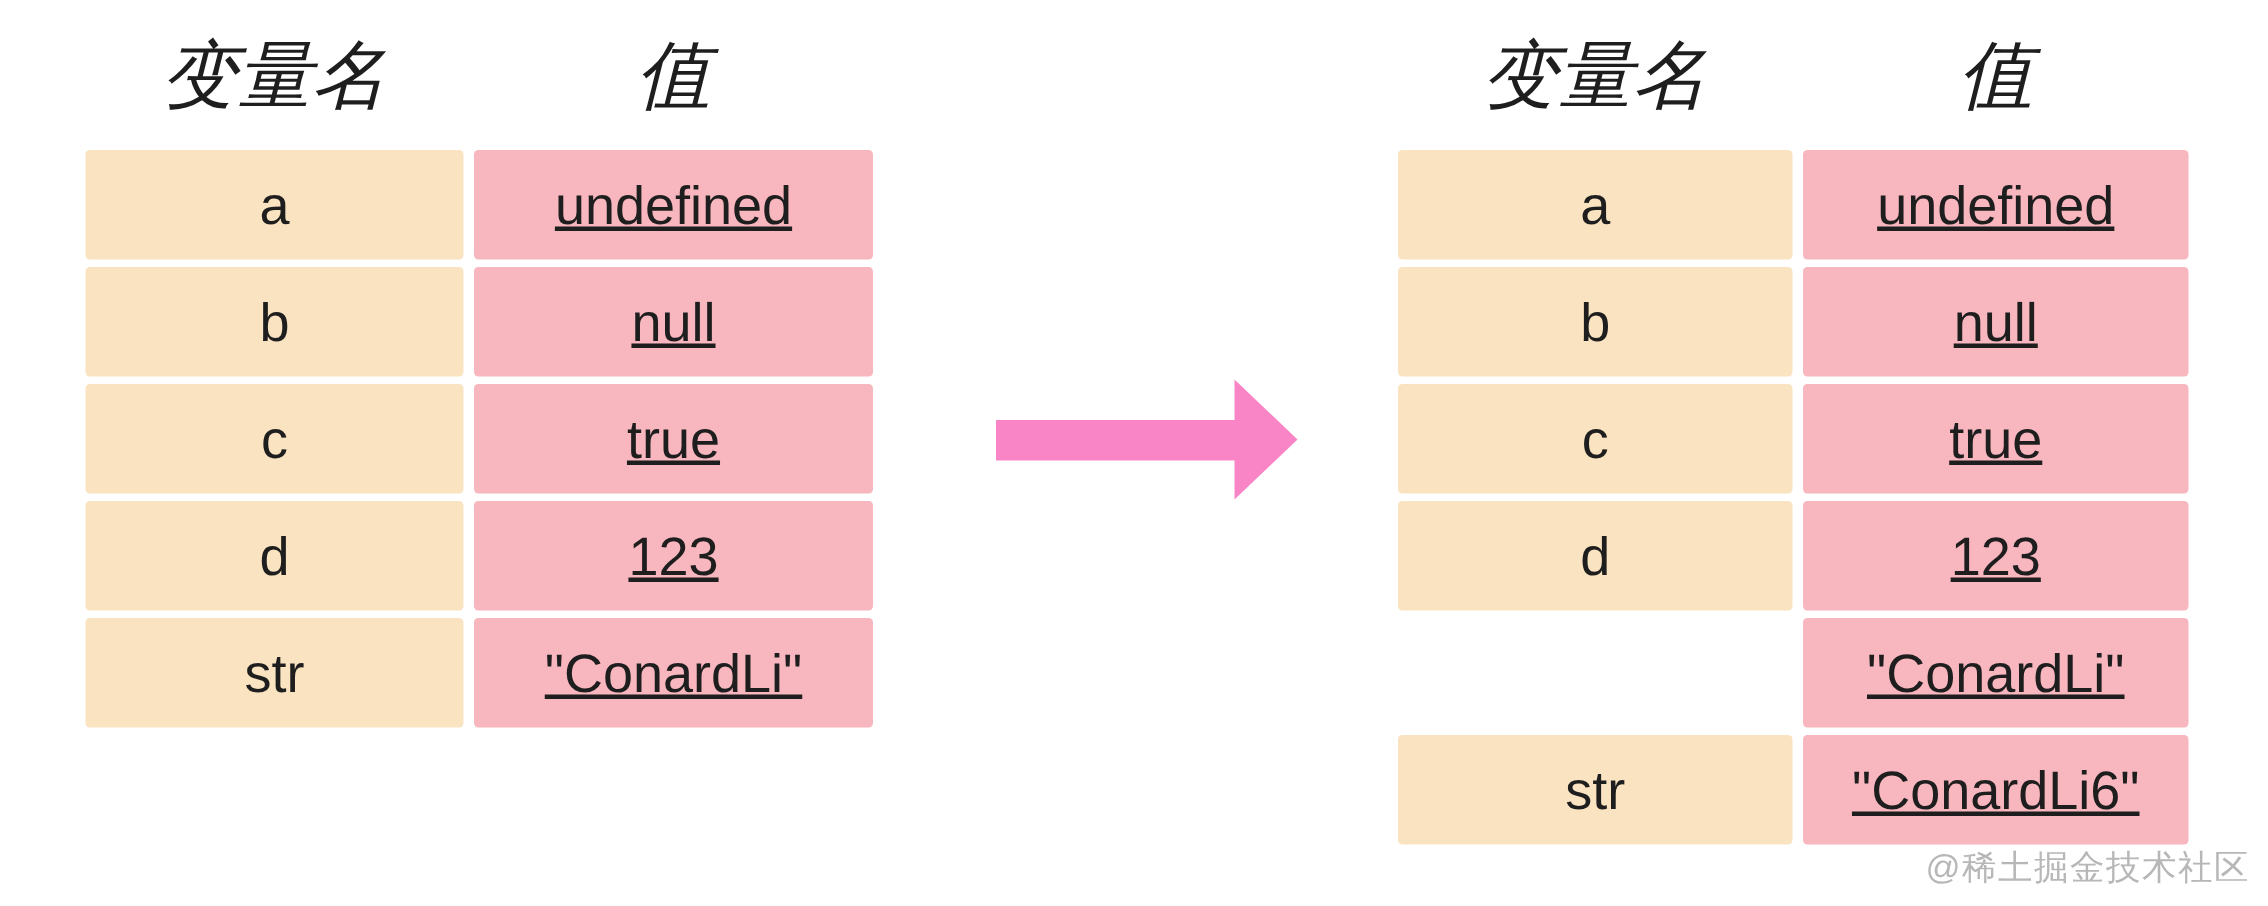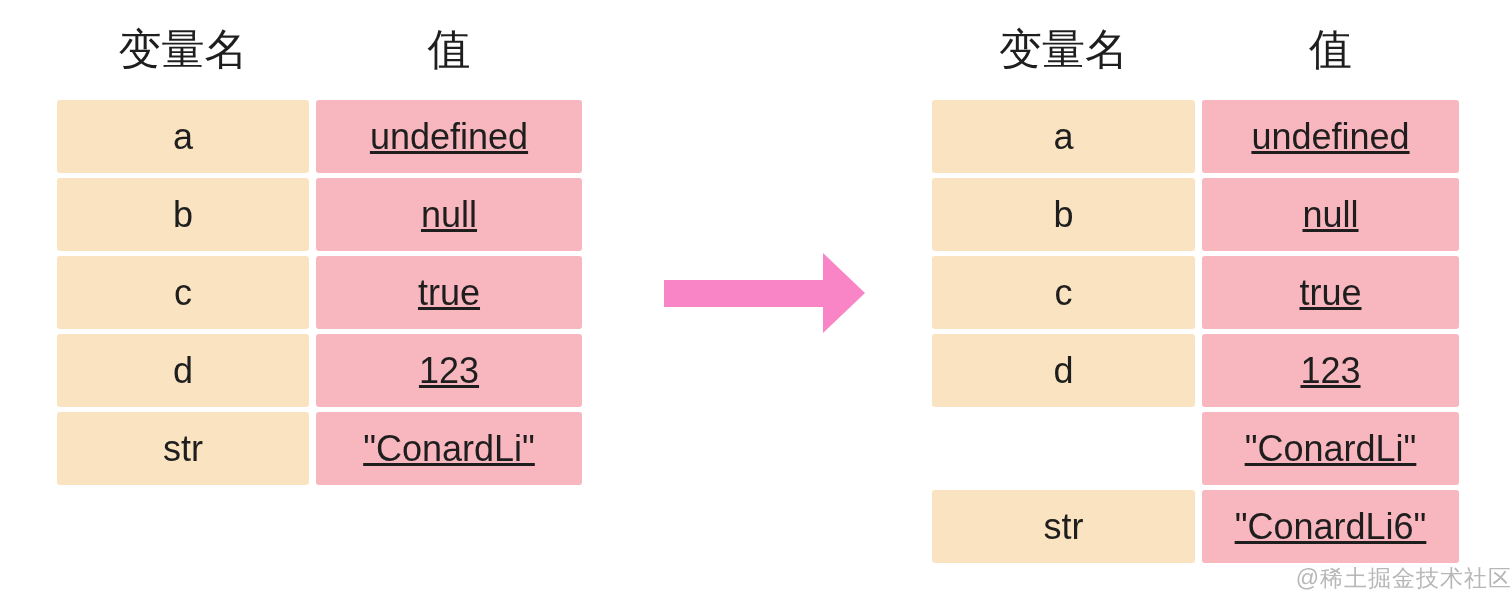--- a/index.html
+++ b/index.html
@@ -19,21 +19,21 @@
     height:604px;
     background:var(--background);
     overflow:hidden;
   }
   .table-group{position:absolute;top:28px;}
   .group-left{left:57px;width:525px;}
   .group-right{left:932px;width:527px;}
   .hdr{
     position:absolute;top:0;height:44px;
     display:flex;align-items:center;justify-content:center;
-    font-size:43px;color:var(--text);font-weight:500;
+    font-size:50px;color:var(--text);font-weight:500;font-style:italic;
   }
   .group-left .hdr-name{left:0;width:252px;}
   .group-left .hdr-value{left:259px;width:266px;}
   .group-right .hdr-name{left:0;width:263px;}
   .group-right .hdr-value{left:270px;width:257px;}
   .rows{
     position:absolute;left:0;top:72px;
     display:flex;flex-direction:column;gap:5px;
   }
   .row{display:flex;gap:7px;}
@@ -54,21 +54,21 @@
     position:absolute;left:0;top:27px;width:161px;height:27px;
     background:var(--arrow);
   }
   .arrow-head{
     position:absolute;left:159px;top:0;width:0;height:0;
     border-left:42px solid var(--arrow);
     border-top:40px solid transparent;
     border-bottom:40px solid transparent;
   }
   .watermark{
-    position:absolute;right:0;top:563px;
+    position:absolute;right:12px;top:563px;
     font-size:23px;color:var(--watermark);
     letter-spacing:1px;opacity:.85;
   }
 </style>
 </head>
 <body>
 
 <div class="canvas">
 
   <div class="table-group group-left">

